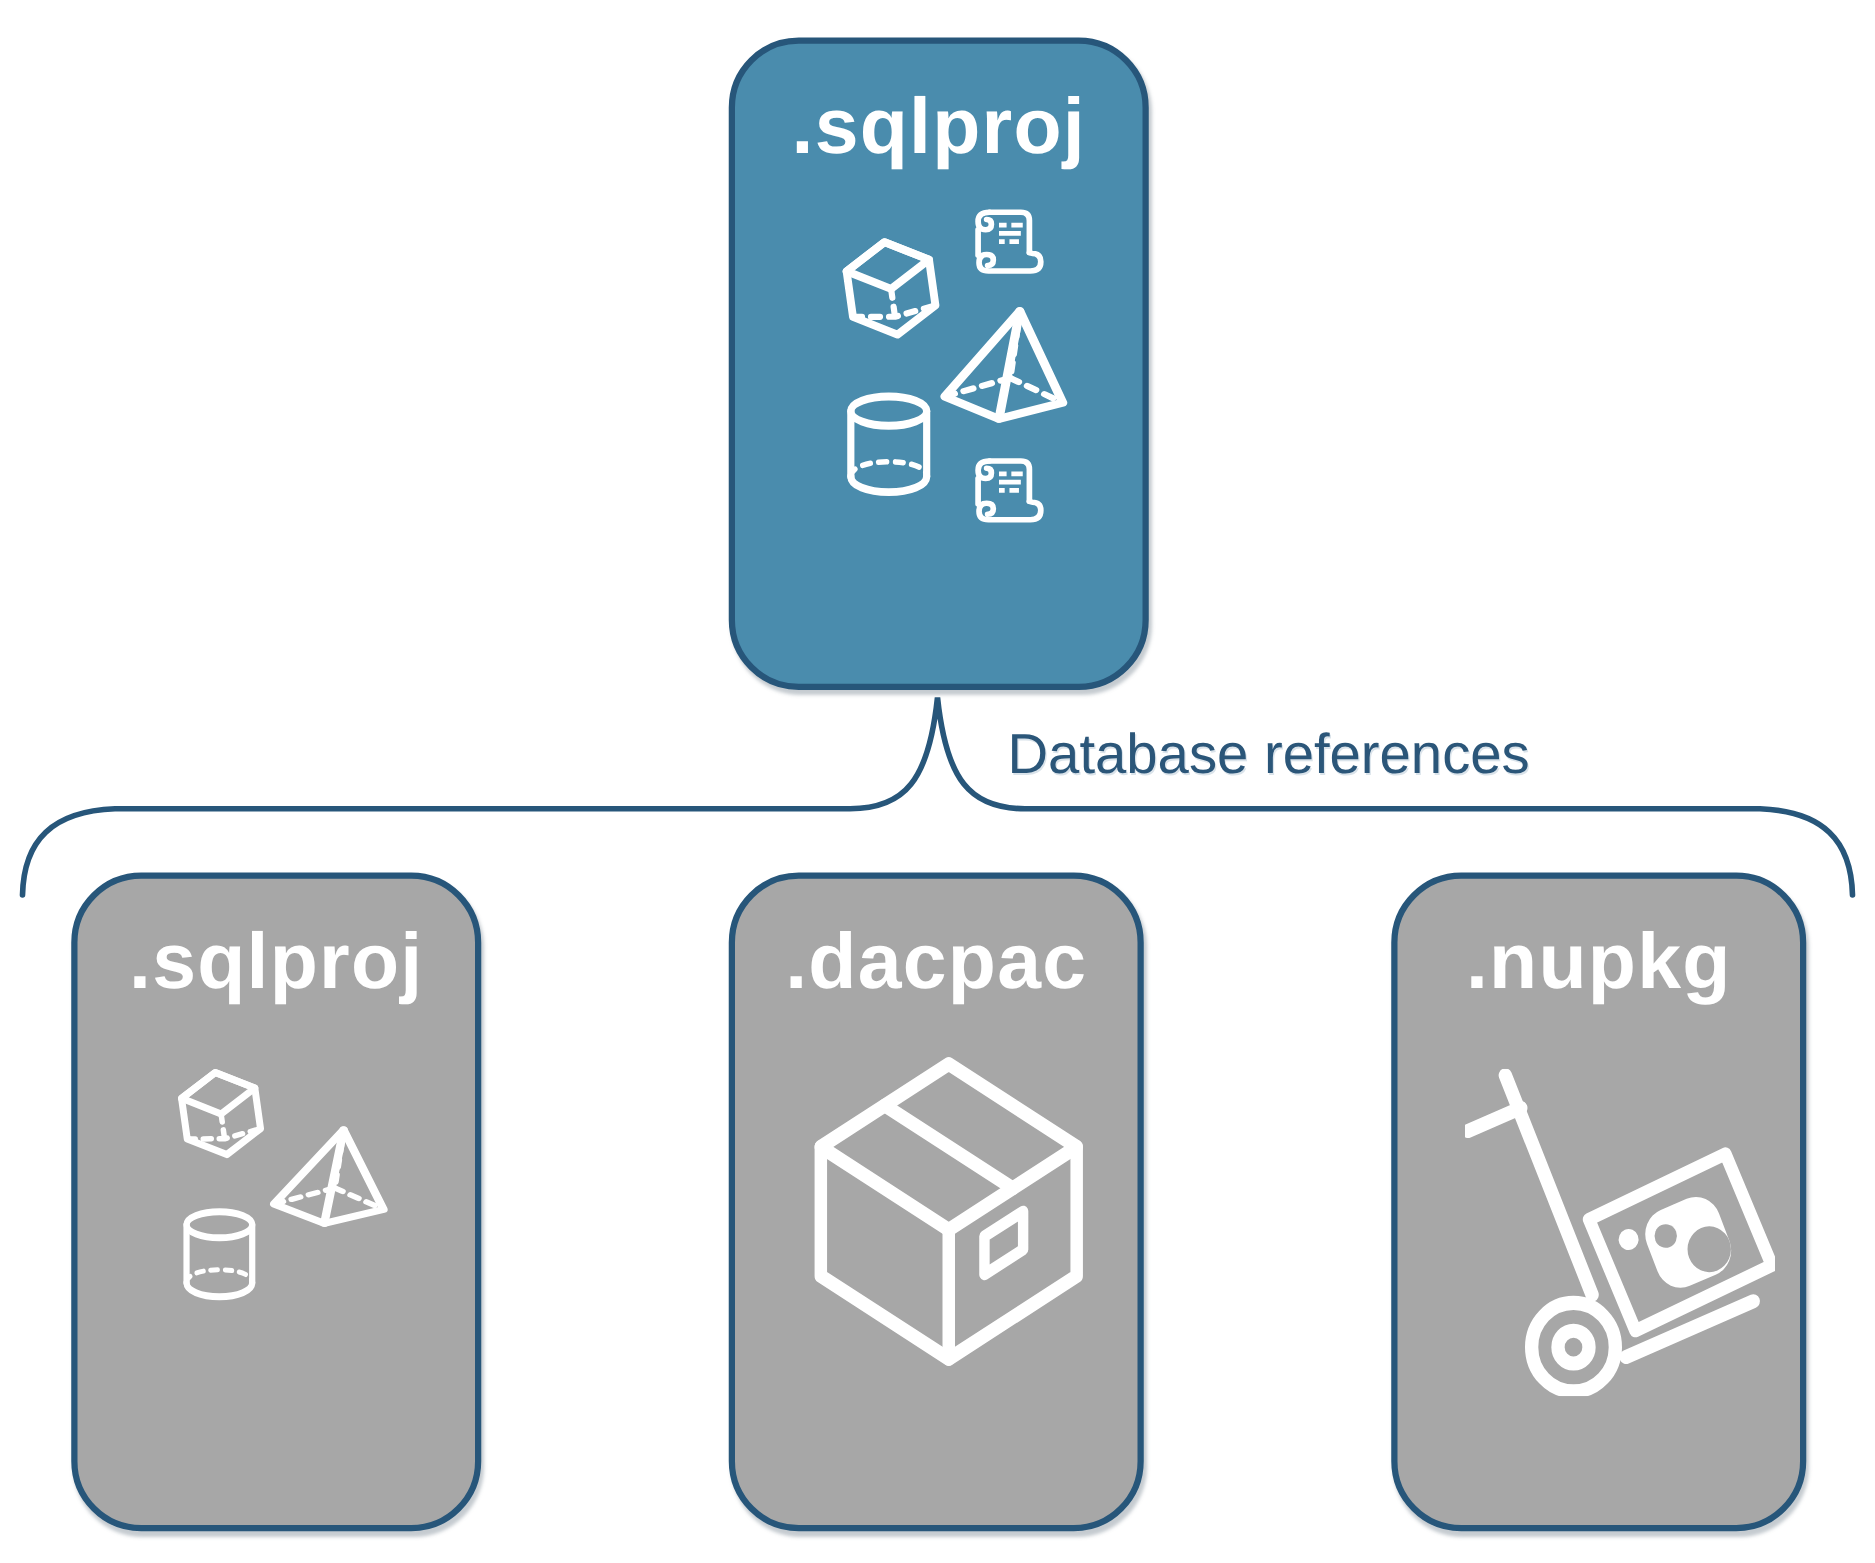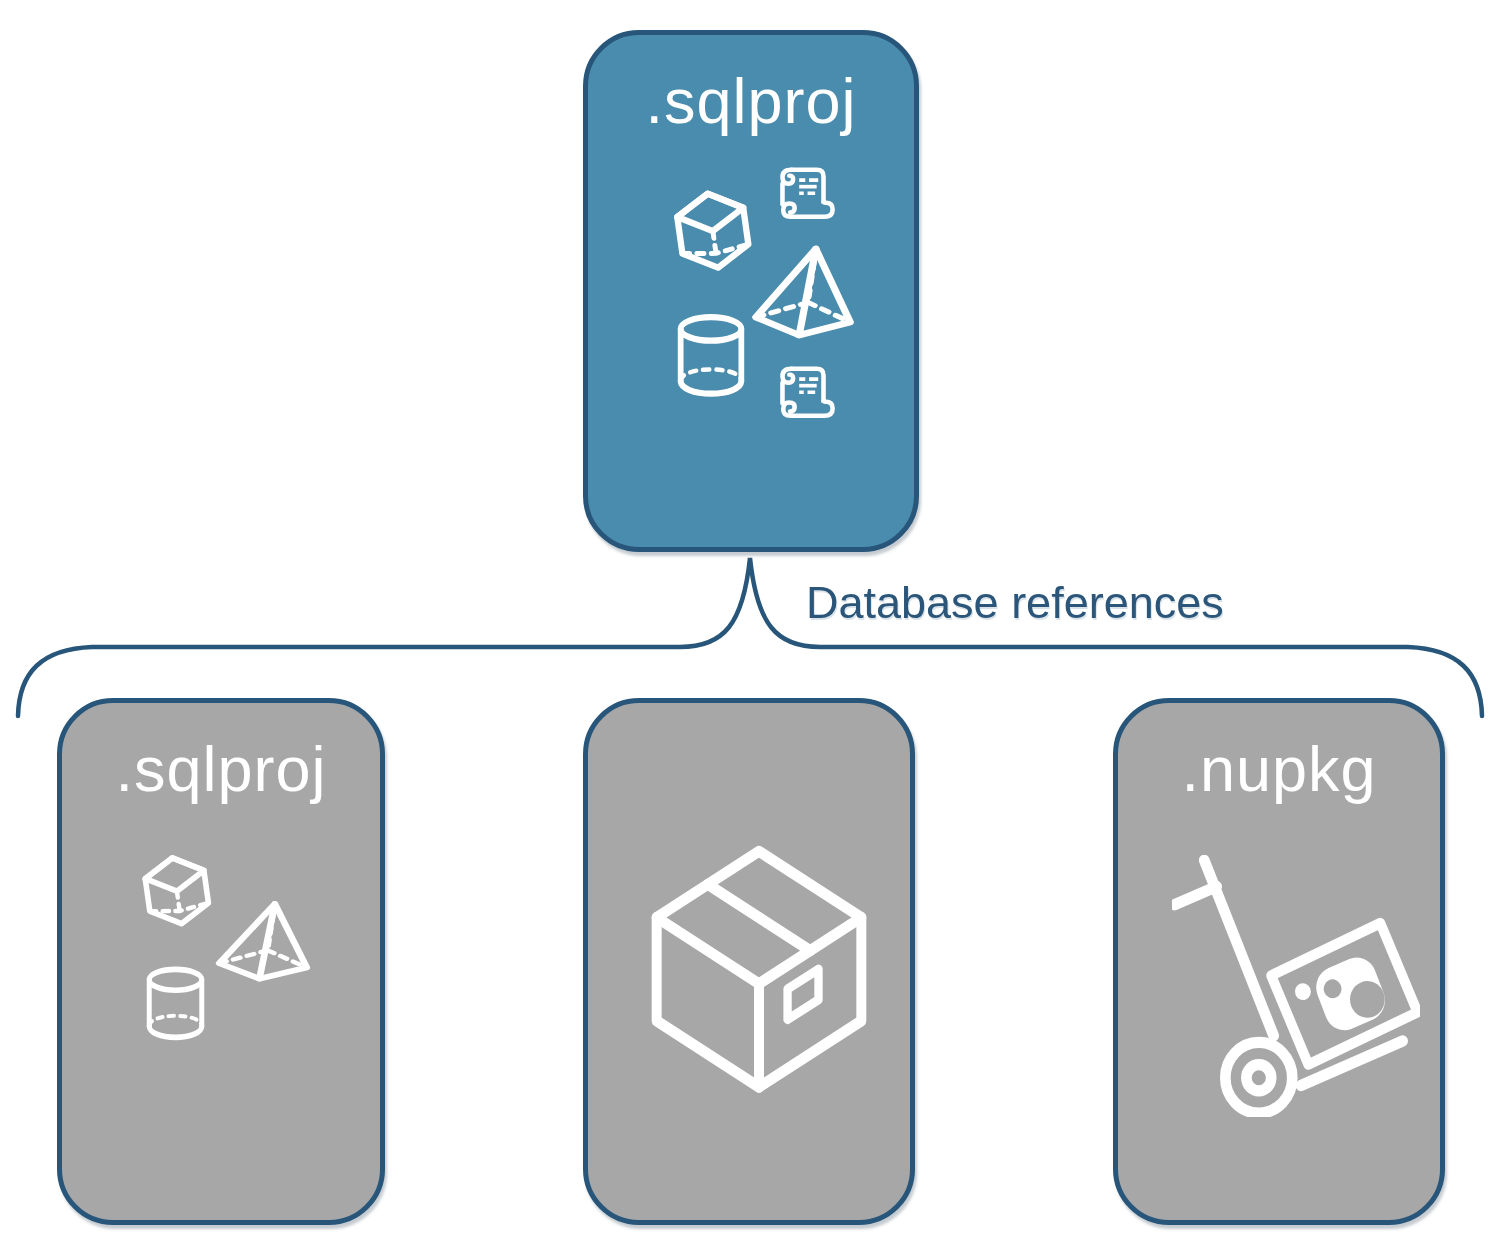--- a/index.html
+++ b/index.html
@@ -20,21 +20,21 @@
     border:5px solid var(--outline-blue);
     border-radius:56px;
     box-shadow:2px 4px 3px rgba(90,105,120,.35);
   }
   .card.root{left:583px;top:30px;width:336px;height:522px;background:var(--accent-teal);}
   .card.child-a{left:57px;top:698px;width:328px;height:527px;background:var(--node-gray);}
   .card.child-b{left:583px;top:698px;width:332px;height:527px;background:var(--node-gray);}
   .card.child-c{left:1113px;top:698px;width:332px;height:527px;background:var(--node-gray);}
   .card-title{
     margin-top:30px;text-align:center;
-    font-size:63px;font-weight:400;letter-spacing:1px;
+    font-size:63px;font-weight:700;letter-spacing:1px;
     color:var(--icon-white);
   }
   .icon{position:absolute;}
   .connector-layer{position:absolute;left:0;top:0;width:1500px;height:1250px;pointer-events:none;}
   .edge-label{
     position:absolute;left:806px;top:577px;
     font-size:45px;font-weight:400;color:var(--label-blue);
     text-shadow:1px 2px 0 rgba(150,175,195,.35);
     white-space:nowrap;
   }
@@ -148,20 +148,21 @@
     </svg>
   <svg class="icon" style="left:149px;top:194px;width:103px;height:86px;" viewBox="0 0 100 100" preserveAspectRatio="none">
       <use href="#sym-pyramid"></use>
     </svg>
   <svg class="icon" style="left:78px;top:260px;width:71px;height:80px;" viewBox="0 0 100 100" preserveAspectRatio="none">
       <use href="#sym-cylinder"></use>
     </svg>
 </div>
 
 <div class="card child-b">
+  <div class="card-title">.dacpac</div>
   <svg class="icon" style="left:52px;top:135px;width:238px;height:265px;" viewBox="0 0 100 100" preserveAspectRatio="none">
       <use href="#sym-package"></use>
     </svg>
 </div>
 
 <div class="card child-c">
   <div class="card-title">.nupkg</div>
   <svg class="icon" style="left:54px;top:152px;width:248px;height:262px;" viewBox="0 0 100 100" preserveAspectRatio="none">
       <use href="#sym-dolly"></use>
     </svg>

